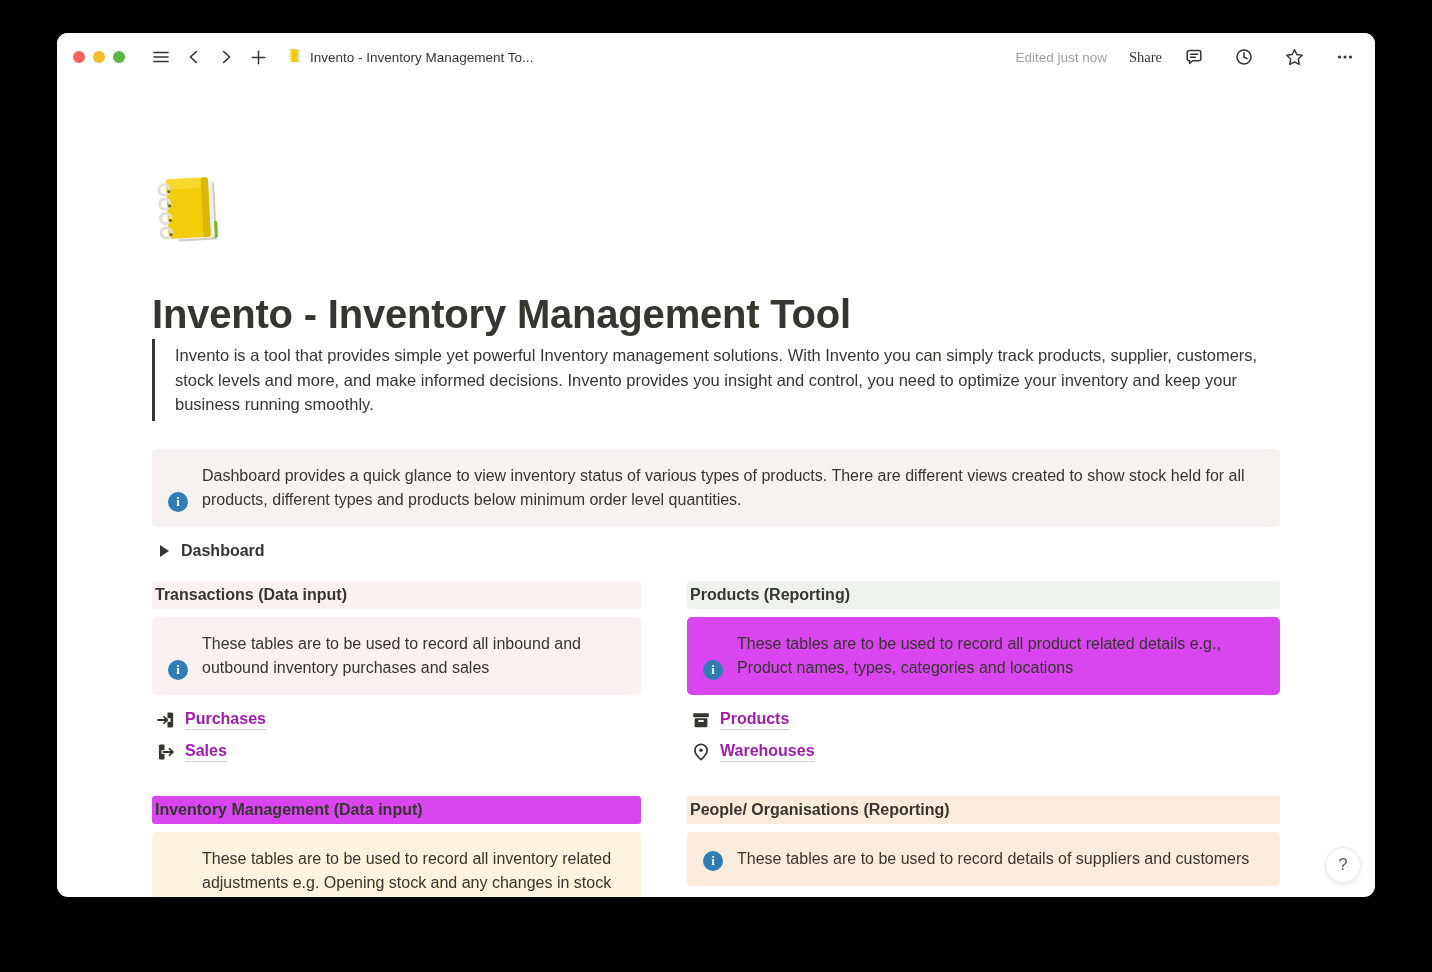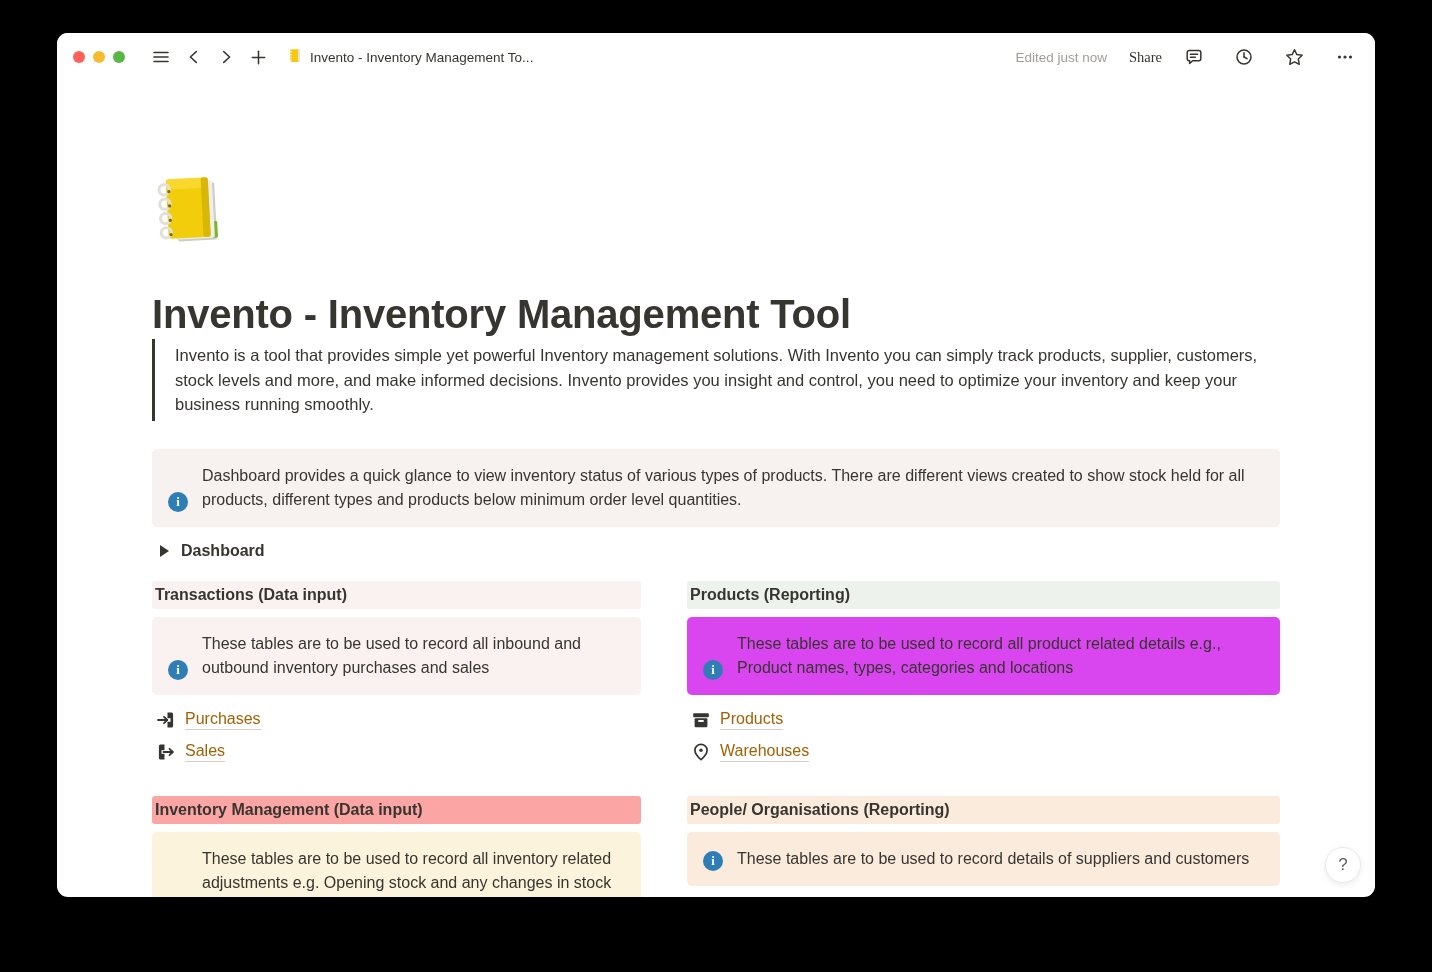--- a/index.html
+++ b/index.html
@@ -66,28 +66,28 @@
   .cols.row2 { margin-top:27px; }
   .col-left  { width:489px; margin-right:46px; flex:0 0 auto; }
   .col-right { width:593px; flex:0 0 auto; }
 
   .sec-h {
     height:28px; display:flex; align-items:center; padding-left:3px;
     font-size:16px; font-weight:600; border-radius:3px; margin-bottom:8px; color:#37352F;
   }
   .sec-h.pink   { background:#FAF1F1; }
   .sec-h.green  { background:#EDF2EC; }
-  .sec-h.yellow { background:#fca5a5; }
+  .sec-h.yellow { background:#d946ef; }
   .sec-h.orange { background:#FAEBDD; }
 
   .links { margin-top:10px; }
   .plink { display:flex; align-items:center; height:30px; margin-bottom:2px; cursor:pointer; padding-left:4px; }
   .plink .lk-icon { width:20px; height:20px; margin-right:9px; flex:0 0 auto; display:flex; align-items:center; justify-content:center; }
   .plink .lk-label {
-    font-size:16px; font-weight:400; color:#a16207;
+    font-size:16px; font-weight:700; color:#a21caf;
     border-bottom:1px solid #D3D1CB; padding-bottom:1px;
   }
 
   .help-btn {
     position:absolute; right:14px; bottom:14px; width:36px; height:36px; border-radius:50%;
     background:#fff; border:1px solid #EBEAE8; box-shadow:0 2px 6px rgba(0,0,0,0.08);
     display:flex; align-items:center; justify-content:center;
     font-size:17px; color:#5f5e5b; cursor:pointer; z-index:6;
   }
 </style>

